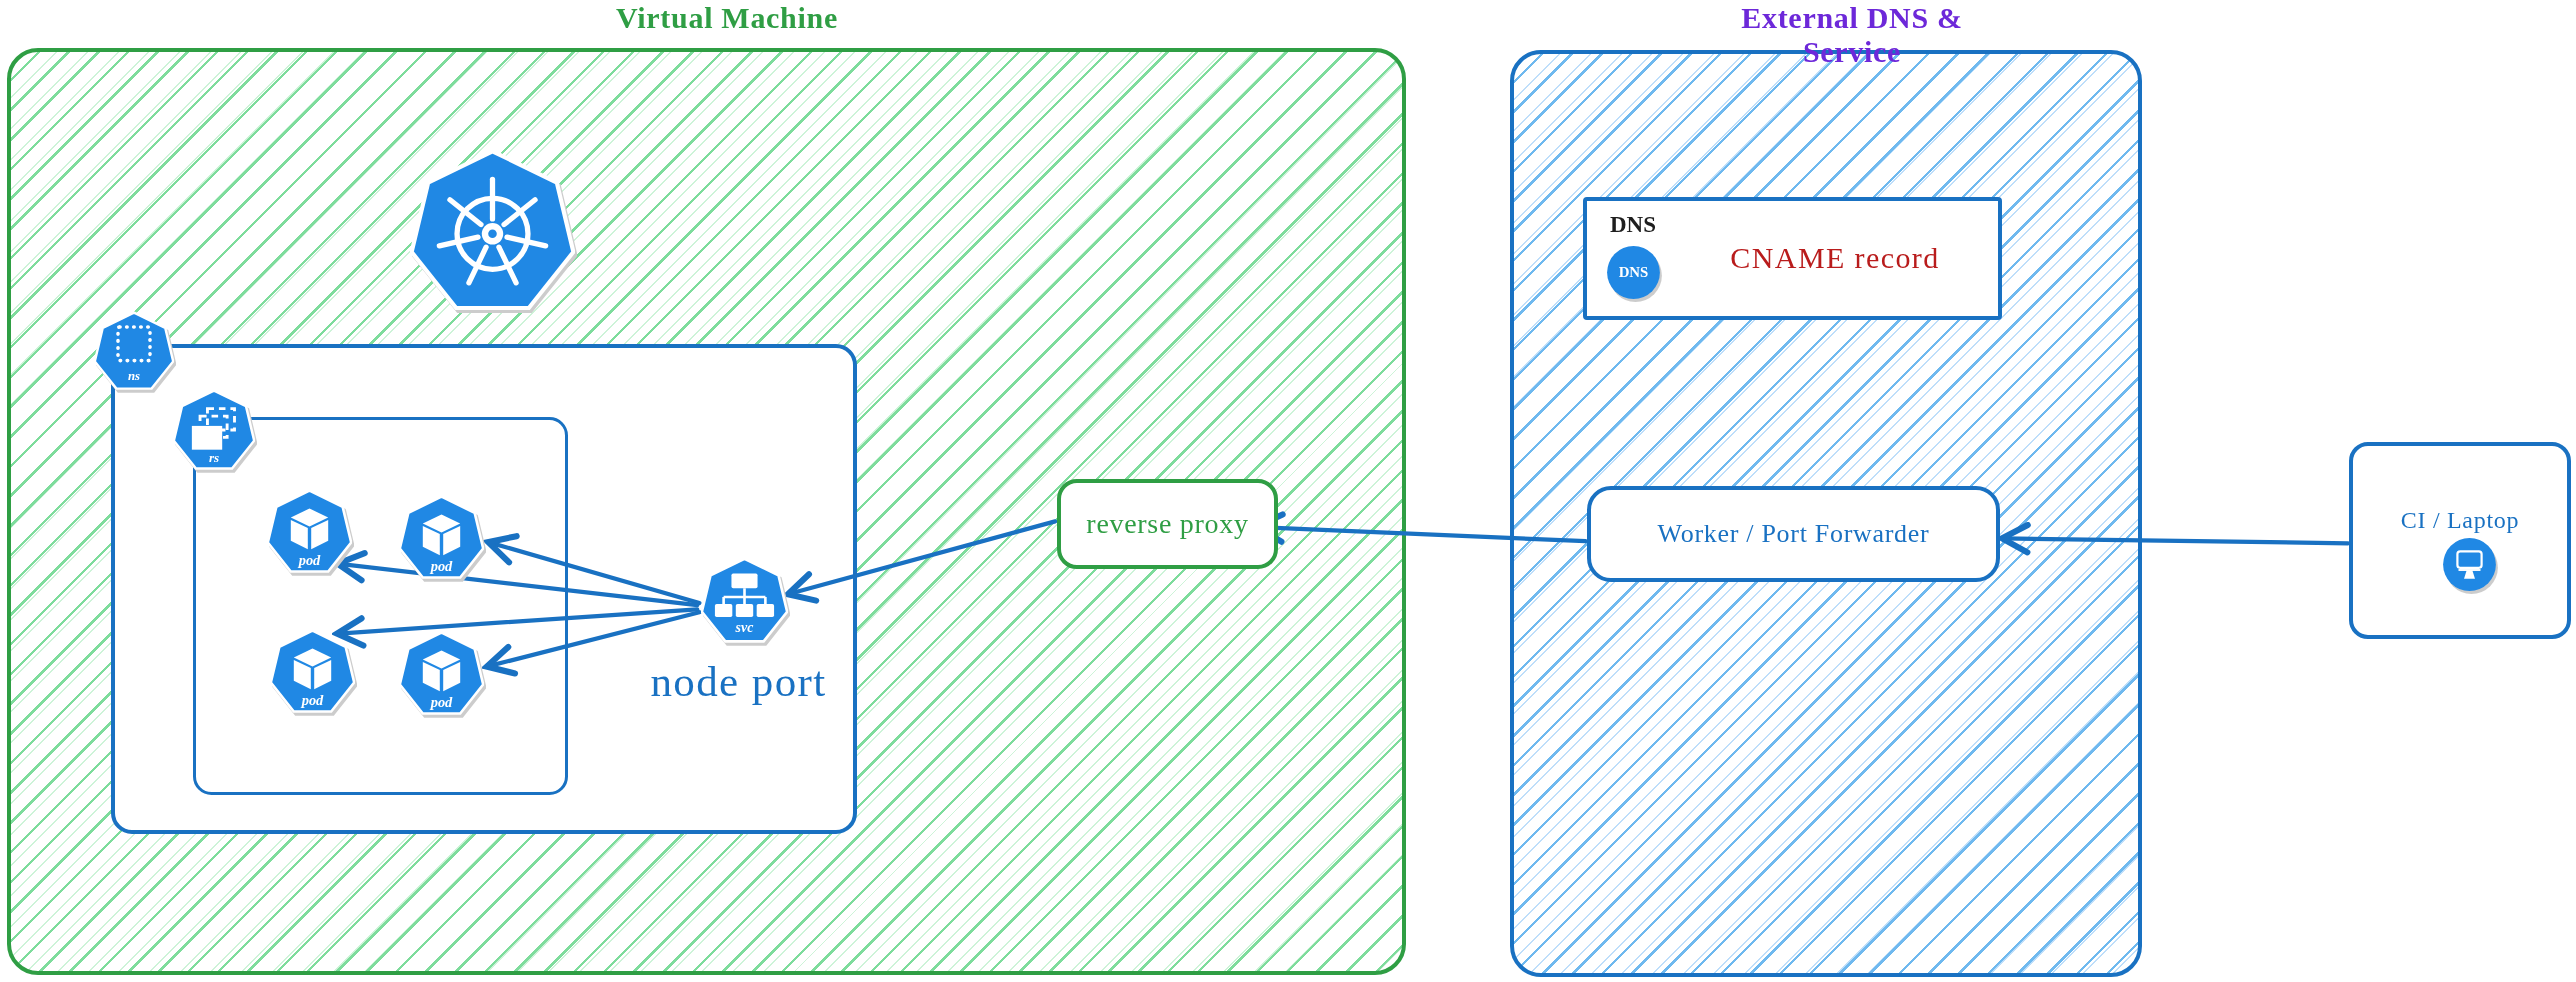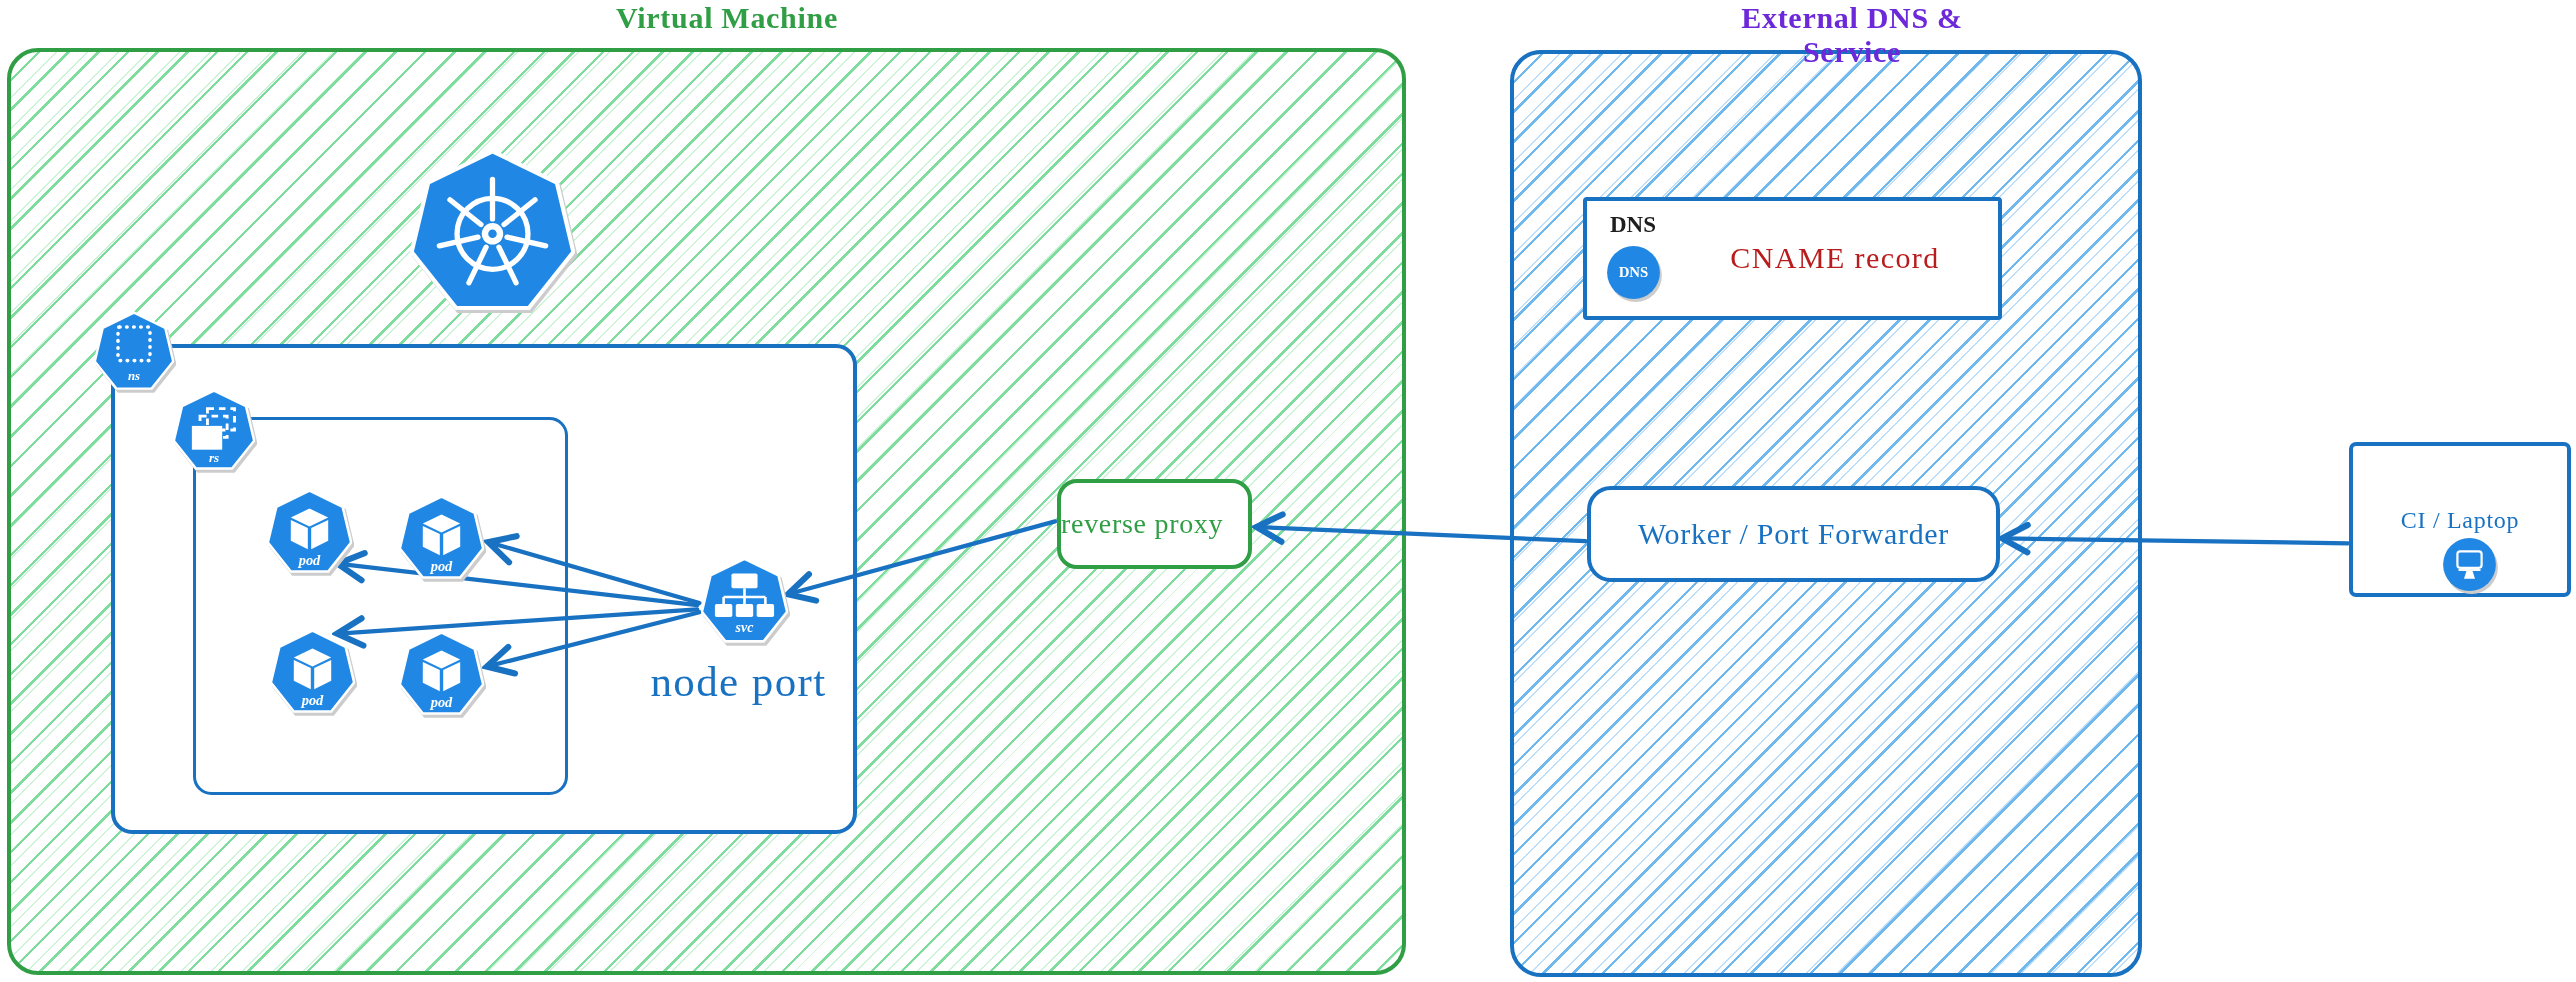--- a/index.html
+++ b/index.html
@@ -13,27 +13,27 @@
       repeating-linear-gradient(135deg,transparent 0,transparent 10px,#cdf3d8 10px,#cdf3d8 11.4px,transparent 11.4px,transparent 21.7px);}
   .ext-box{left:1510px;top:50px;width:632px;height:927px;border:4.3px solid #1971c2;border-radius:31px;
     background-image:
       repeating-linear-gradient(135deg,transparent 0,transparent 18.5px,#6fb9ef 18.5px,#6fb9ef 21px),
       repeating-linear-gradient(135deg,transparent 0,transparent 10px,#bedefa 10px,#bedefa 11.4px,transparent 11.4px,transparent 21.7px);}
   .title{font-size:30px;font-weight:bold;text-align:center;letter-spacing:0.7px;}
   .green-t{color:#2f9e44;} .blue-t{color:#6d28d9;}
   
   .ns-box{left:111px;top:344px;width:746px;height:490px;background:#fff;border:4.3px solid #1971c2;border-radius:21px;}
   .rs-box{left:193px;top:417px;width:375px;height:378px;background:#fff;border:3.6px solid #1971c2;border-radius:18.5px;}
-  .rp-box{left:1057px;top:479px;width:195px;height:90px;background:#fff;border:4.3px solid #2f9e44;border-radius:20px;
-          display:flex;align-items:center;}
+  .rp-box{left:1057px;top:479px;width:221px;height:90px;background:#fff;border:4.3px solid #2f9e44;border-radius:20px;
+          display:flex;align-items:center;justify-content:center;}
   .dns-box{left:1583px;top:197px;width:419px;height:123px;background:#fff;border:4.3px solid #1971c2;border-radius:4px;}
   .worker-box{left:1587px;top:486px;width:413px;height:96px;background:#fff;border:4.3px solid #1971c2;border-radius:24px;
           display:flex;align-items:center;justify-content:center;}
-  .ci-box{left:2349px;top:442px;width:222px;height:155px;background:#fff;border:4.3px solid #1971c2;border-radius:7px;}
-  .box-label{font-size:30px;color:#1971c2;letter-spacing:0.7px;}
+  .ci-box{left:2349px;top:442px;width:222px;height:197px;background:#fff;border:4.3px solid #1971c2;border-radius:19px;}
+  .box-label{font-size:26px;color:#1971c2;letter-spacing:0.7px;}
   .rp-label{font-size:28px;color:#2f9e44;letter-spacing:0.7px;}
   .node-port{left:632px;top:657px;width:213px;text-align:center;font-size:43px;color:#1971c2;letter-spacing:1.4px;}
   .cname-label{left:99px;top:40px;width:298px;text-align:center;font-size:30px;color:#b91c1c;position:absolute;letter-spacing:1.4px;}
   .dns-tag{left:23px;top:11.4px;position:absolute;font-size:23px;font-weight:bold;color:#1e1e1e;}
   .ci-label{left:0;top:61px;width:100%;text-align:center;position:absolute;font-size:24px;color:#1971c2;letter-spacing:0.7px;}
   
   .icon{filter:drop-shadow(2.8px 3.6px 0 #cccccc);}
   .icon svg{display:block;width:100%;height:100%;}
   .glyph-label{font-style:italic;font-weight:bold;}
   #arrows{left:0;top:0;width:2576px;height:983px;pointer-events:none;}

